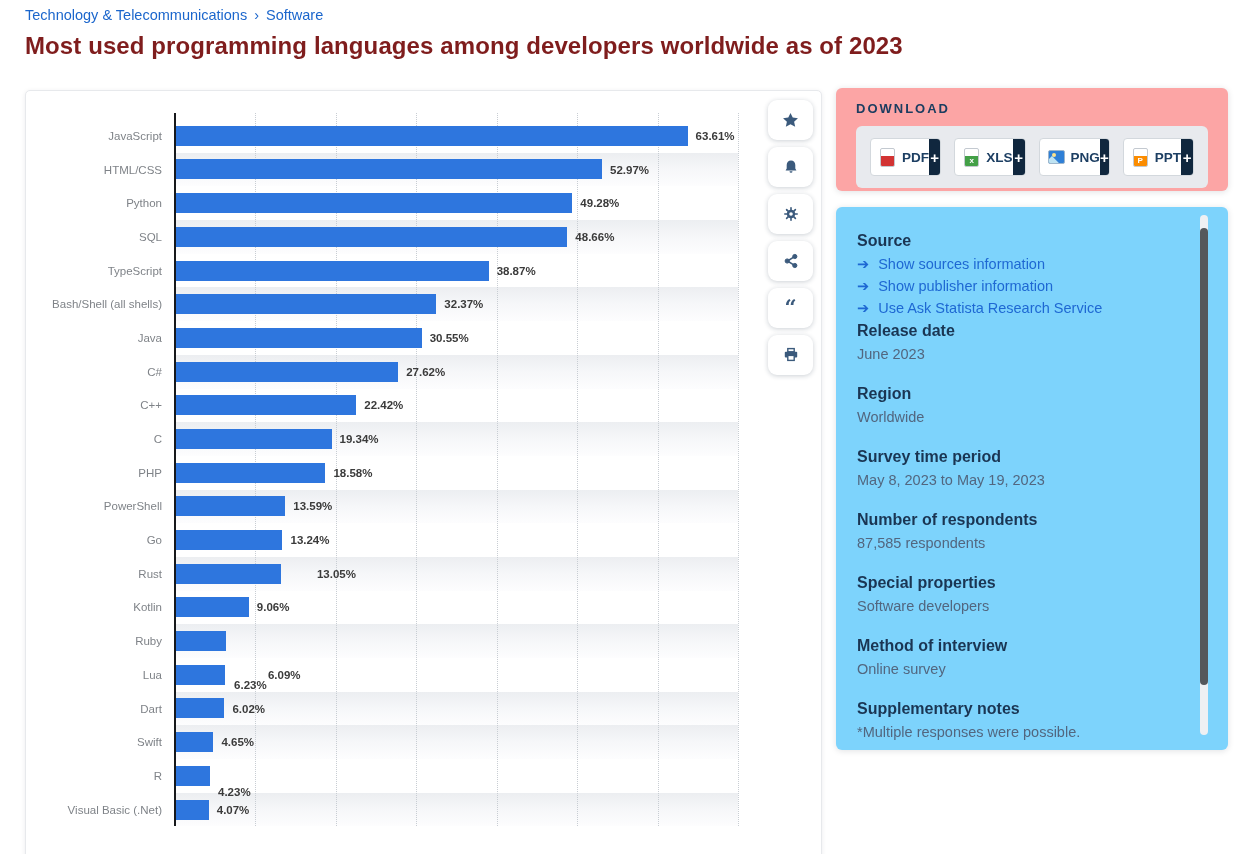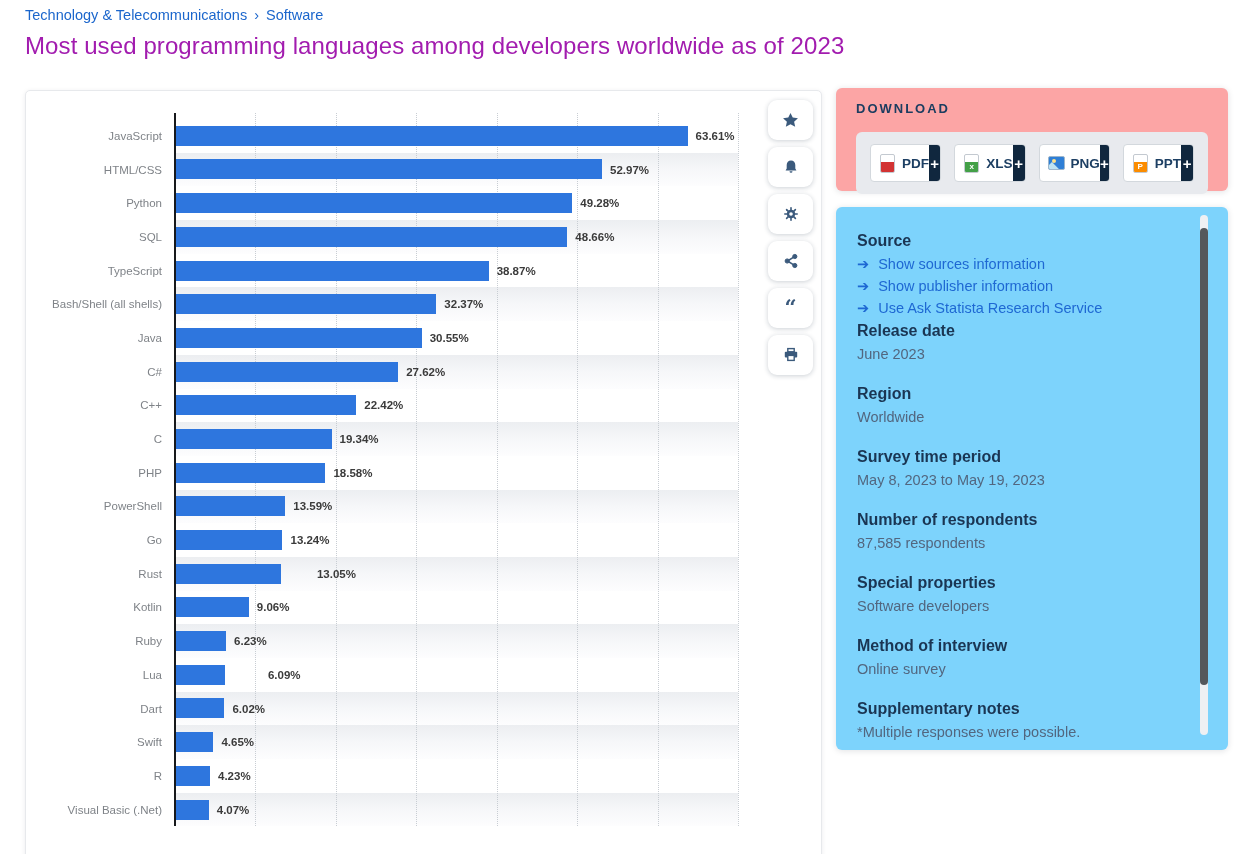--- a/index.html
+++ b/index.html
@@ -3,22 +3,22 @@
 <meta charset="utf-8">
 <style>
   * { margin:0; padding:0; box-sizing:border-box; }
   html,body { width:1252px; height:854px; overflow:hidden; background:#ffffff;
               font-family:"Liberation Sans", sans-serif; position:relative; }
 
   
   .breadcrumb { position:absolute; left:25px; top:7px; font-size:14.5px; color:#1b66cc; }
   .breadcrumb a { color:#1b66cc; text-decoration:none; cursor:pointer; }
   .breadcrumb .sep { margin:0 7px; }
-  .page-title { position:absolute; left:25px; top:32px; font-size:24px; font-weight:normal;
-                color:#a21caf; letter-spacing:.1px; }
+  .page-title { position:absolute; left:25px; top:32px; font-size:24px; font-weight:bold;
+                color:#7f1d1d; letter-spacing:.1px; }
 
   
   .chart-card { position:absolute; left:25px; top:90px; width:797px; height:900px;
                 background:#fff; border:1px solid #e7e9ec; border-radius:5px;
                 box-shadow:0 1px 5px rgba(20,30,50,.08); }
   .chart-body { position:relative; margin:22px 0 0 149px; width:563px; padding-top:6px; }
   .axis-line  { position:absolute; left:-1px; top:0; bottom:0; width:2px; background:#17191c; z-index:3; }
   .gridline   { position:absolute; top:0; bottom:0; width:0; border-left:1px dotted #c8cdd3; z-index:2; }
   .crow  { height:33.7px; position:relative; }
   .crow.striped { background:linear-gradient(180deg,#eceef1 0%,#f6f7f9 50%,#fdfdfe 100%); }
@@ -31,21 +31,21 @@
   
   .tool-col { position:absolute; left:768px; top:100px; display:flex; flex-direction:column; gap:7px; }
   .tool-btn { width:45px; height:40px; background:#fff; border-radius:9px; border:none; cursor:pointer;
               box-shadow:0 1px 5px rgba(25,40,65,.22); display:flex; align-items:center; justify-content:center; }
   .tool-btn svg { display:block; }
 
   
   .dl-card { position:absolute; left:836px; top:88px; width:392px; height:103px; background:#fca5a5;
              border-radius:6px; box-shadow:0 1px 6px rgba(20,30,50,.13); padding:13px 20px; }
   .dl-title { font-size:13px; font-weight:bold; letter-spacing:2px; color:#1c3d60; }
-  .dl-box { margin-top:16px; background:#e8eaee; border-radius:6px; padding:12px 14px;
+  .dl-box { margin-top:10px; background:#e8eaee; border-radius:6px; padding:12px 14px;
             display:flex; gap:13px; }
   .dl-btn { flex:1; height:38px; background:#fff; border:1px solid #d3d8dd; border-radius:4px;
             display:flex; align-items:center; overflow:hidden; cursor:pointer; padding:0; }
   .dl-btn .ficon { width:15px; height:19px; border:1px solid #c3c9d0; border-radius:2px;
                    background:#fff; position:relative; overflow:hidden; margin:0 7px 0 9px; flex:none; }
   .dl-btn .ficon .fbot { position:absolute; left:0; right:0; bottom:0; height:55%;
                    display:flex; align-items:center; justify-content:center;
                    color:#fff; font-size:8px; font-weight:bold; line-height:1; }
   .dl-btn .picframe { width:17px; height:14px; background:#2f7fd6; border:1px solid #9db6cc;
                    border-radius:2px; margin:0 6px 0 8px; flex:none; position:relative; overflow:hidden; }
@@ -160,41 +160,41 @@
         <div class="cbar-value" style="left: 113.959px; margin-left: 28px;">13.05%</div>
       </div>
       <div class="crow">
         <div class="crow-label">Kotlin</div>
         <div class="cbar" style="width: 72.8683px; background: rgb(46, 118, 222);"></div>
         <div class="cbar-value" style="left: 81.8683px;">9.06%</div>
       </div>
       <div class="crow striped">
         <div class="crow-label">Ruby</div>
         <div class="cbar" style="width: 50.107px; background: rgb(46, 118, 222);"></div>
-        <div class="cbar-value" style="left: 59.107px;">6.23%</div>
+        <div class="cbar-value" style="left: 59.107px; margin-top: 44px;">6.23%</div>
       </div>
       <div class="crow">
         <div class="crow-label">Lua</div>
         <div class="cbar" style="width: 48.981px; background: rgb(46, 118, 222);"></div>
         <div class="cbar-value" style="left: 57.981px; margin-left: 35px;">6.09%</div>
       </div>
       <div class="crow striped">
         <div class="crow-label">Dart</div>
         <div class="cbar" style="width: 48.418px; background: rgb(46, 118, 222);"></div>
         <div class="cbar-value" style="left: 57.418px;">6.02%</div>
       </div>
       <div class="crow striped">
         <div class="crow-label">Swift</div>
         <div class="cbar" style="width: 37.3993px; background: rgb(46, 118, 222);"></div>
         <div class="cbar-value" style="left: 46.3993px;">4.65%</div>
       </div>
       <div class="crow">
         <div class="crow-label">R</div>
         <div class="cbar" style="width: 34.0213px; background: rgb(46, 118, 222);"></div>
-        <div class="cbar-value" style="left: 43.0213px;">4.23%</div>
+        <div class="cbar-value" style="left: 43.0213px; margin-top: 16px;">4.23%</div>
       </div>
       <div class="crow striped">
         <div class="crow-label">Visual Basic (.Net)</div>
         <div class="cbar" style="width: 32.7344px; background: rgb(46, 118, 222);"></div>
         <div class="cbar-value" style="left: 41.7344px;">4.07%</div>
       </div>
     </div>
 </div>
 
 <div class="tool-col">

